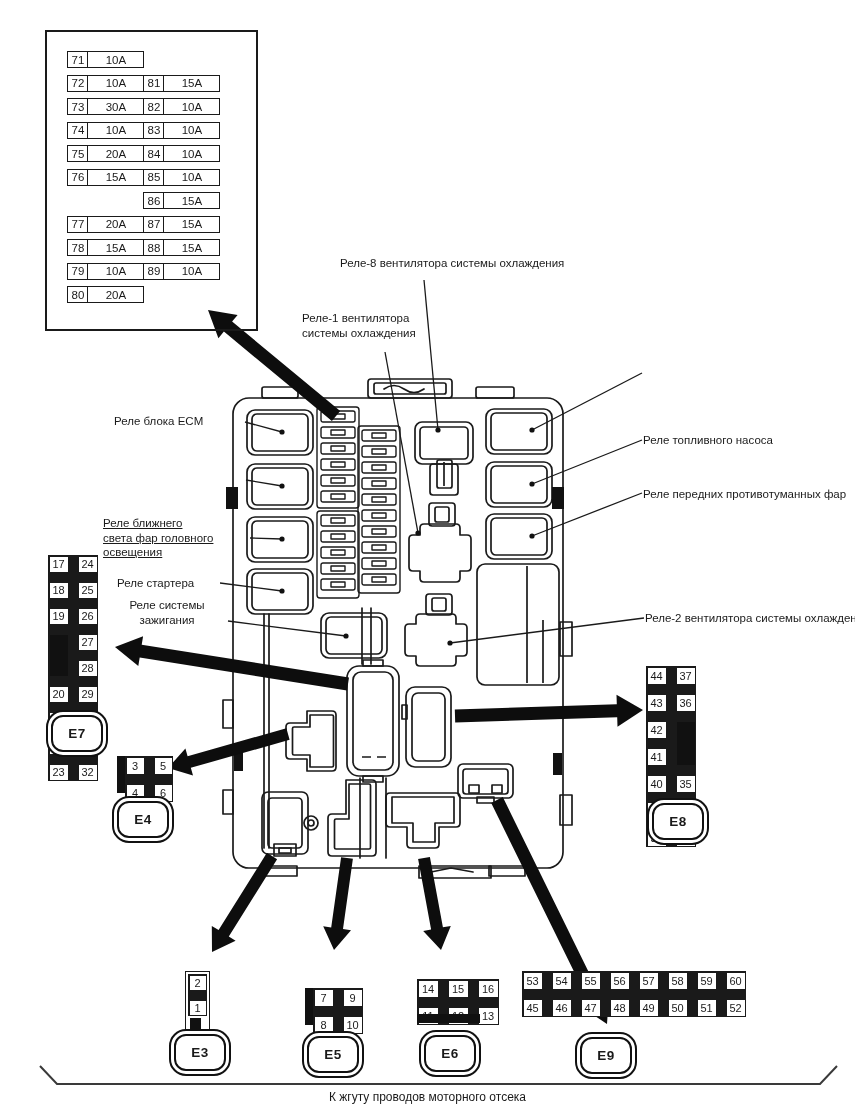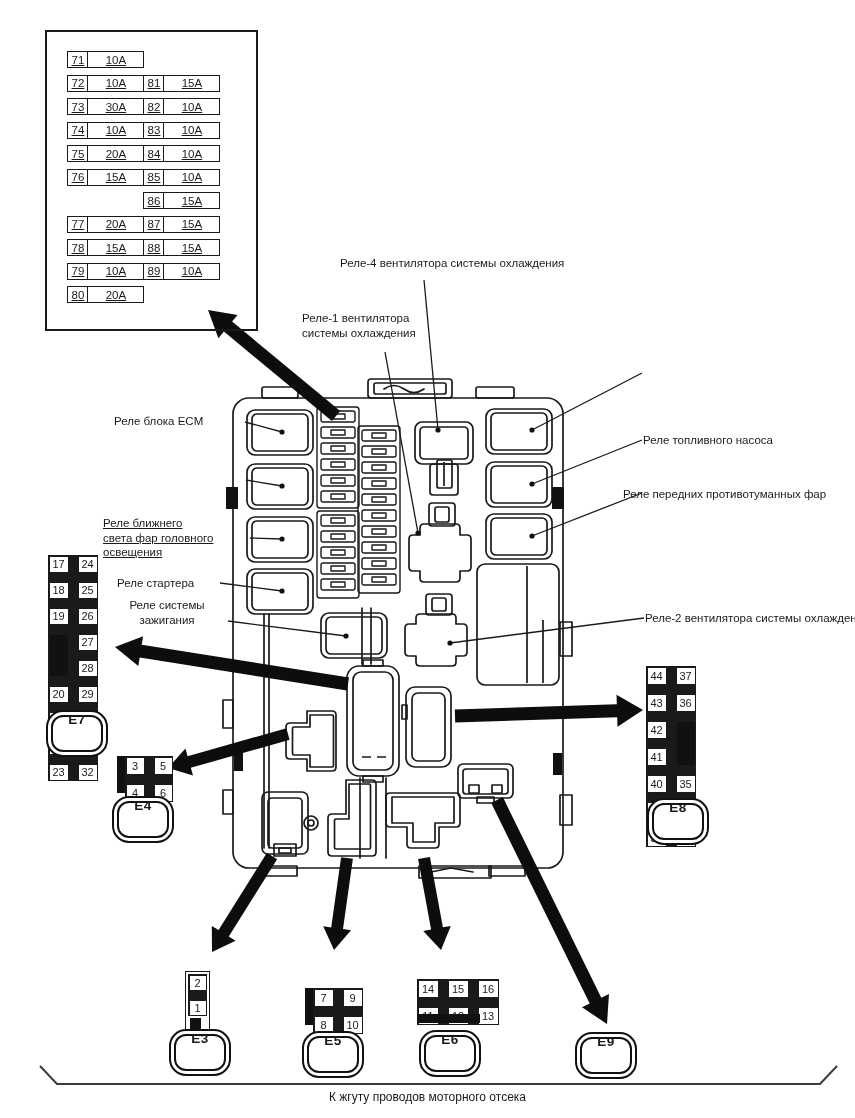--- a/index.html
+++ b/index.html
@@ -6,21 +6,21 @@
   html,body { background:#fff; }
   body { font-family: "Liberation Sans", "DejaVu Sans", sans-serif; color:#1a1a1a; }
   .canvas { position:relative; width:855px; height:1118px; background:#fff; overflow:hidden; }
   svg.underlay { position:absolute; left:0; top:0; }
 
   
   .fuse-table { position:absolute; left:45px; top:30px; width:213px; height:301px; border:2px solid #1a1a1a; background:transparent; }
   .fcol { position:absolute; top:19px; }
   .fcol.c1 { left:20px; }
   .fcol.c2 { left:96px; }
-  .frow { display:flex; margin-bottom:6.5px;text-decoration:underline; }
+  .frow { display:flex; margin-bottom:6.5px; }
   .frow span { height:17px; display:flex; align-items:center; justify-content:center; border:1.6px solid #1a1a1a; background:#fff; font-size:11.5px; }
   .fid  { width:22px; }
   .famp { width:57px; margin-left:-1.6px; }
   .ghost { visibility:hidden; }
 
   
   .pingrid { position:absolute; display:grid; gap:11px; padding:1.5px; background:#1a1a1a; }
   .pingrid .cell { background:#fff; display:flex; align-items:center; justify-content:center; font-size:11px; }
   .pingrid .blk2 { background:#111; grid-row: span 2; }
   #e7grid { left:48px;  top:555px; grid-template-columns:repeat(2,18px); grid-auto-rows:15px; }
@@ -33,21 +33,21 @@
 
   .blkbar { position:absolute; background:#111; }
   #e4bar { left:117px; top:756px; width:8px;  height:36.5px; }
   #e5bar { left:305px; top:988px; width:8px;  height:36.5px; }
   #e6bar { left:417px; top:1014px; width:63px; height:9px; }
   .e3box { position:absolute; left:185px; top:971px; border:1.6px solid #1a1a1a; padding:2px; background:#fff; }
   .e3pin { width:11px; height:11px; background:#111; margin:2px 0 1px 2px; }
 
   
   .oval { position:absolute; width:62px; height:47px; border:2.2px solid #111; border-radius:17px;
-          display:flex; align-items:flex-start; justify-content:center; background:#fff; }
+          display:flex; align-items:center; justify-content:center; background:#fff; }
   .oval::before { content:""; position:absolute; inset:3px; border:2.2px solid #111; border-radius:12px; }
   .oval span { position:relative; font-weight:bold; font-size:13.5px; letter-spacing:0.5px; }
   #e7oval { left:46px;  top:710px; }
   #e4oval { left:112px; top:796px; }
   #e3oval { left:169px; top:1029px; }
   #e5oval { left:302px; top:1031px; }
   #e6oval { left:419px; top:1030px; }
   #e9oval { left:575px; top:1032px; }
   #e8oval { left:647px; top:798px; }
 
@@ -55,21 +55,21 @@
   .lbl { position:absolute; font-size:11.5px; line-height:1.28; white-space:nowrap; }
   #lbl-fan3     { left:340px; top:256px; }
   #lbl-fan1     { left:302px; top:311px; }
   #lbl-ecm      { left:114px; top:414px; }
   #lbl-high     { left:76px;  top:459px; }
   #lbl-low      { left:103px; top:516px;text-decoration:underline; }
   #lbl-starter  { left:117px; top:576px; }
   #lbl-ignition { left:124px; top:598px; width:86px; text-align:center; }
   #lbl-throttle { left:643px; top:360px; }
   #lbl-fuel     { left:643px; top:433px; }
-  #lbl-fog      { left:623px; top:487px;text-align:center; }
+  #lbl-fog      { left:643px; top:487px;text-align:center; }
   #lbl-fan2     { left:645px; top:611px; }
 
   .footer-caption { position:absolute; left:0; top:1090px; width:855px; text-align:center; font-size:12px; }
 </style>
 </head>
 <body>
 
 <div class="canvas">
 
   <svg class="underlay" width="855" height="1118" viewBox="0 0 855 1118">
@@ -395,20 +395,39 @@
   <div class="pingrid" id="e6grid">
 
   <div class="cell">14</div>
       <div class="cell">15</div>
       <div class="cell">16</div>
       <div class="cell">11</div>
       <div class="cell">12</div>
       <div class="cell">13</div>
     </div>
   <div class="blkbar" id="e6bar"></div>
+  <div class="pingrid" id="e9grid">
+
+  <div class="cell">53</div>
+      <div class="cell">54</div>
+      <div class="cell">55</div>
+      <div class="cell">56</div>
+      <div class="cell">57</div>
+      <div class="cell">58</div>
+      <div class="cell">59</div>
+      <div class="cell">60</div>
+      <div class="cell">45</div>
+      <div class="cell">46</div>
+      <div class="cell">47</div>
+      <div class="cell">48</div>
+      <div class="cell">49</div>
+      <div class="cell">50</div>
+      <div class="cell">51</div>
+      <div class="cell">52</div>
+    </div>
 
   <div class="oval" id="e7oval">
       <span>E7</span>
     </div>
   <div class="oval" id="e4oval">
       <span>E4</span>
     </div>
   <div class="oval" id="e3oval">
       <span>E3</span>
     </div>
@@ -419,21 +438,21 @@
       <span>E6</span>
     </div>
   <div class="oval" id="e9oval">
       <span>E9</span>
     </div>
   <div class="oval" id="e8oval">
       <span>E8</span>
     </div>
 
   <div class="lbl" id="lbl-fan3">
-    <div>Реле-4 вентилятора системы охлаждения</div>
+    <div>Реле-8 вентилятора системы охлаждения</div>
   </div>
   <div class="lbl" id="lbl-fan1">
     <div>Реле-1 вентилятора</div>
     <div>системы охлаждения</div>
   </div>
   <div class="lbl" id="lbl-ecm">
     <div>Реле блока ECM</div>
   </div>
   <div class="lbl" id="lbl-low">
     <div>Реле ближнего</div>

